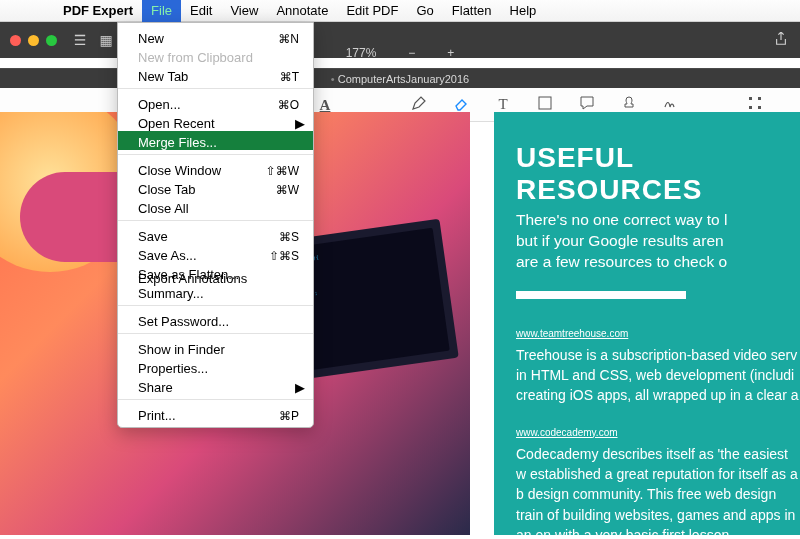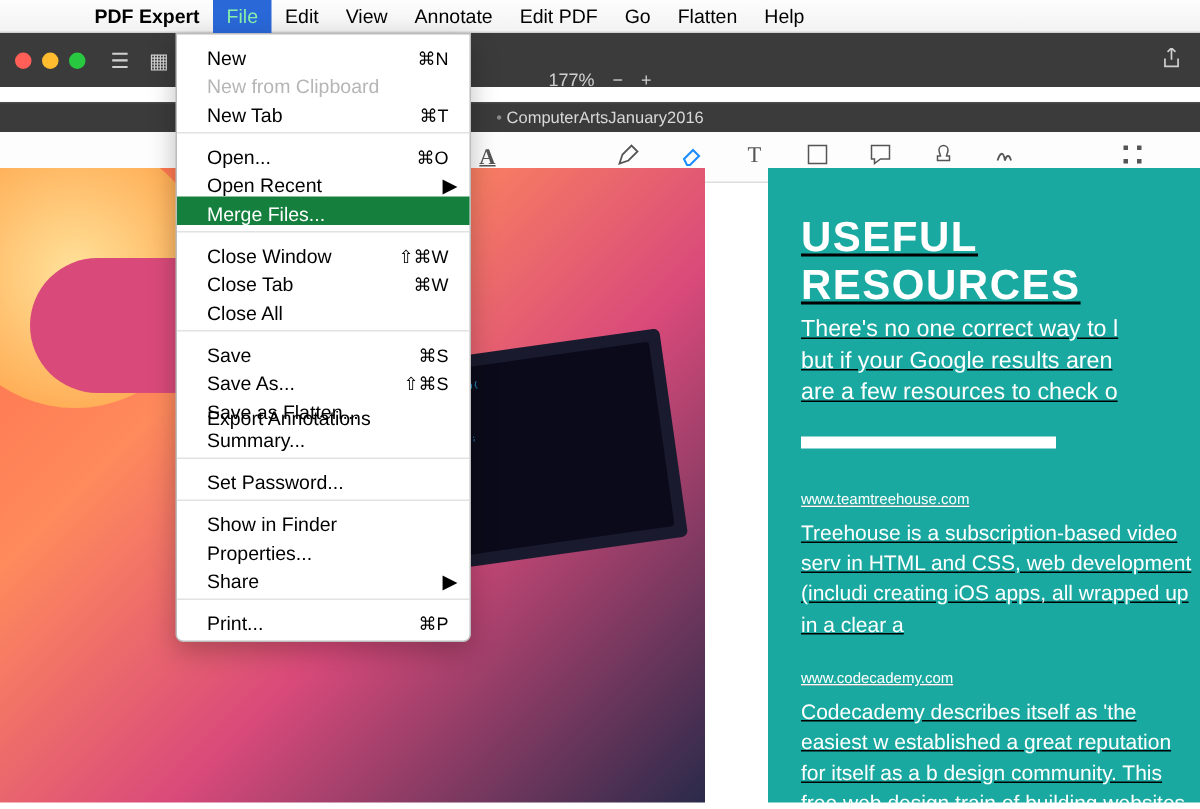--- a/index.html
+++ b/index.html
@@ -11,32 +11,32 @@
 .appname { font-weight: 600; padding: 0 9px; }
 .menuitem { padding: 0 9px; height: 22px; line-height: 22px; cursor: default; }
 .menuitem.open { background: #2a68d8; color: #86efac; }
 
 
 .toolbar { height: 36px; background: #3b3b3b; display: flex; align-items: center; color: #cfcfcf; font-size: 12px; position: relative; }
 .traffic { display: flex; gap: 7px; padding: 0 10px; }
 .dot { width: 11px; height: 11px; border-radius: 50%; }
 .red{background:#ff5f57}.yellow{background:#febc2e}.green{background:#28c840}
 .tbicon { width: 26px; text-align: center; font-size: 14px; }
-.zoombox { position: absolute; left: 50%; transform: translateX(-50%); display:flex; align-items:center; gap:12px;margin-top:25px; }
+.zoombox { position: absolute; left: 50%; transform: translateX(-50%); display:flex; align-items:center; gap:32px;margin-top:25px; }
 .titlebar { height: 20px; background: #3b3b3b; text-align: center; color: #d8d8d8; font-size: 11px; border-top: 1px solid #4a4a4a; line-height: 20px; margin-top: 10px; }
 .titlebar .mod { color:#888; }
 
 
 .annobar { height: 34px; background: #fdfdfd; border-bottom: 1px solid #ddd; display:flex; align-items:center; gap:22px; padding-left: 315px; }
 .anno { width: 20px; text-align:center; font-size:15px; color:#555; }
 .anno.active { color:#1a8cff; }
 .anno svg { width:16px; height:16px; }
 
 
-.content { position:absolute; top:112px; left:0; right:0; bottom:0; display:flex; gap:42px; padding:0 0 4px 0;text-decoration:underline; }
+.content { position:absolute; top:112px; left:0; right:0; bottom:0; display:flex; gap:24px; padding:0 0 4px 0; }
 .page-left { width:470px; height:100%; background:linear-gradient(135deg,#ff6b4a 0%, #ff8a5c 30%, #d94a7a 60%, #2a2a4a 100%); position:relative; overflow:hidden; }
 .illus-laptop{position:absolute;right:20px;top:120px;width:200px;height:140px;background:#1a1a2e;border-radius:4px;transform:rotate(-8deg);}
 .illus-screen{position:absolute;inset:8px;background:#0a0a1a;border-radius:2px;}
 .illus-code{position:absolute;top:10px;left:10px;right:10px;font-size:5px;color:#29abe2;line-height:7px;font-family:monospace;white-space:pre;}
 .illus-sun{position:absolute;left:-40px;top:-20px;width:180px;height:180px;border-radius:50%;background:radial-gradient(#ffe29a,#ff9a3c);} 
 .illus-goggles{position:absolute;left:20px;top:60px;width:220px;height:90px;background:#d94a7a;border-radius:45px;}
 .page-right { flex:1; height:100%; background:#1aa9a0; color:#fff; padding:30px 0 0 22px; }
 .page-right h2 { font-size:28px; letter-spacing:1px; font-weight:700; }
 .page-right .intro { font-size:15.5px; line-height:1.35; margin-top:4px; }
 .hrbar{height:8px;background:#fff;width:170px;margin:18px 0 24px;}

